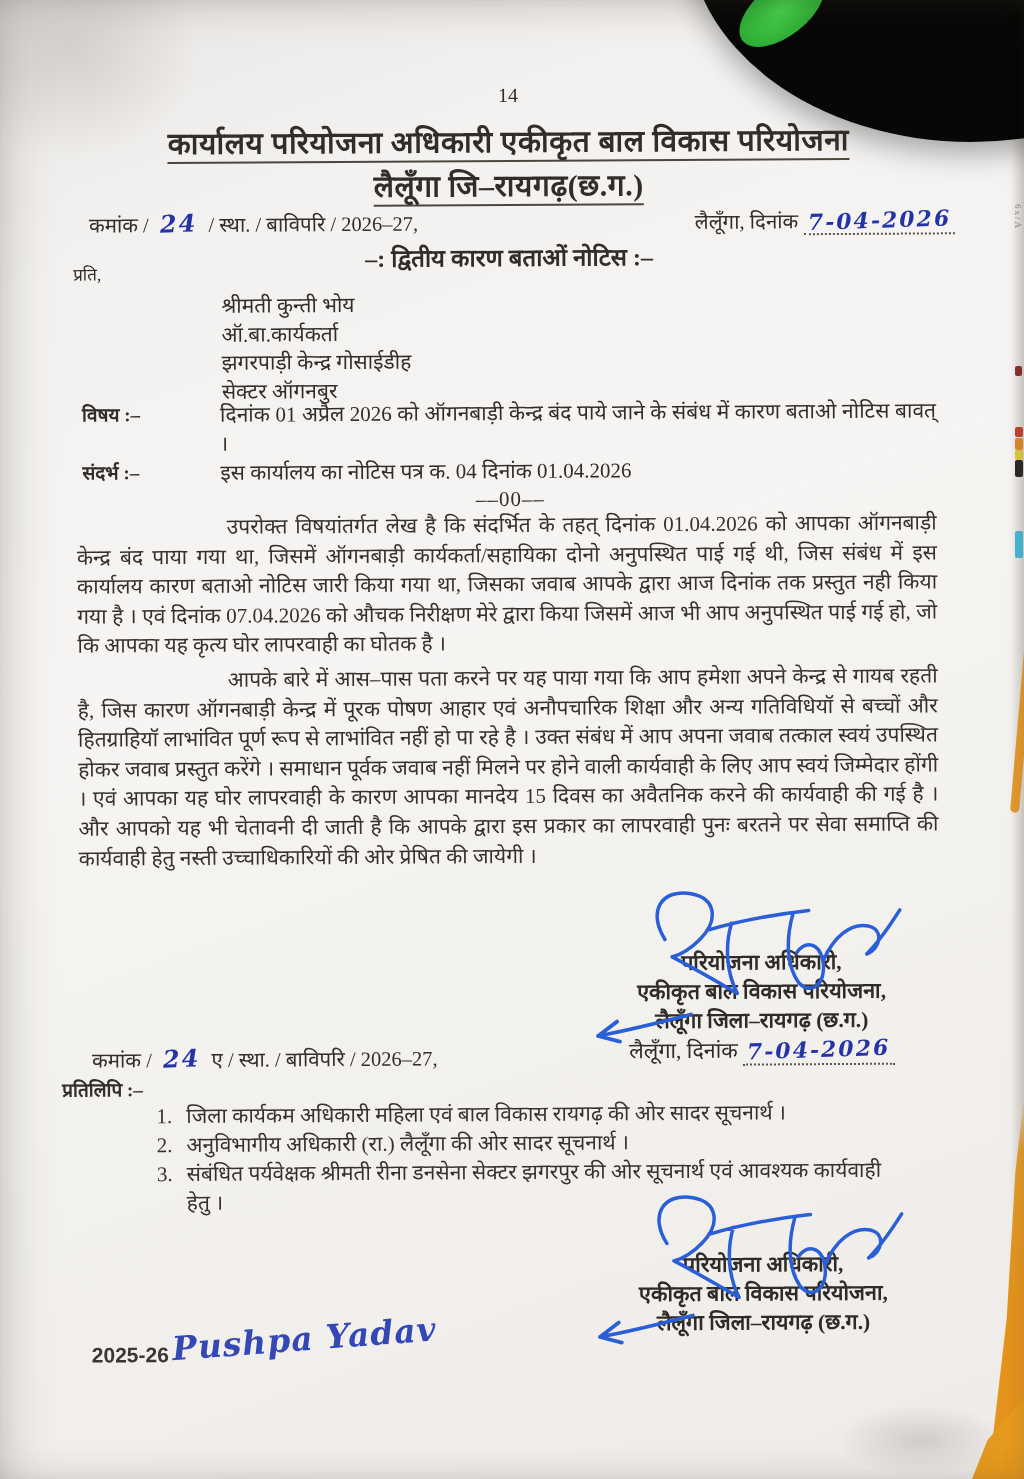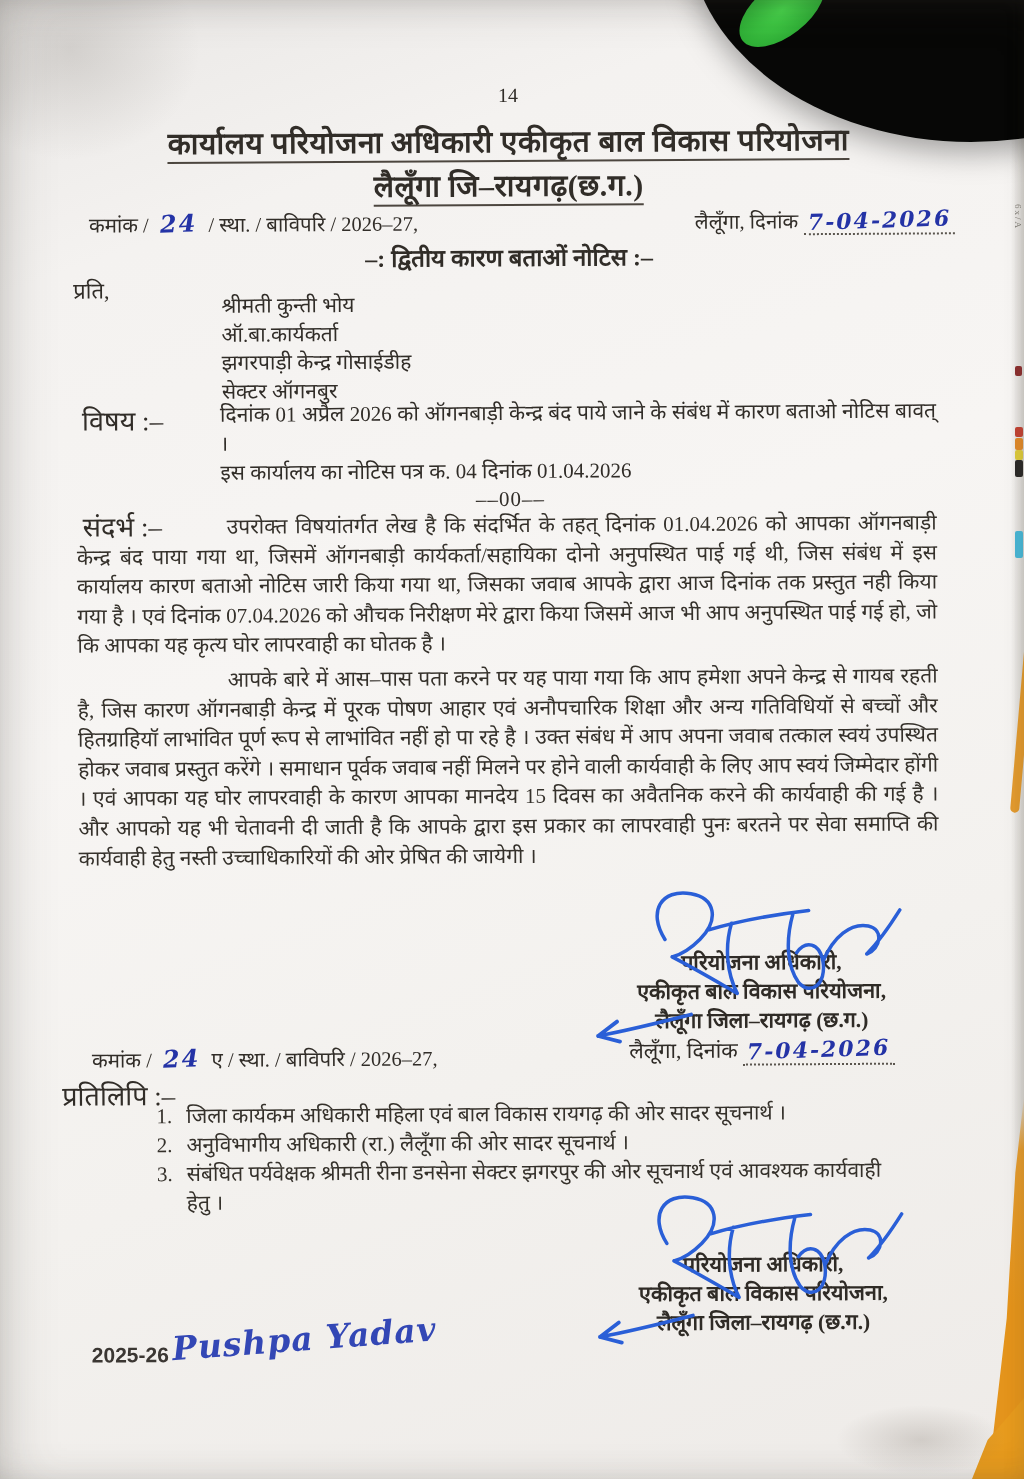--- a/index.html
+++ b/index.html
@@ -40,21 +40,21 @@
   .title-line{font-weight:700;font-size:30px;letter-spacing:.5px;}
   .underline{border-bottom:2.5px solid #4c463f;padding-bottom:2px;}
   .refrow{display:flex;justify-content:space-between;align-items:baseline;font-size:20.5px;}
   .hw{color:#2433a6;font-weight:700;font-style:italic;letter-spacing:2px;
       font-family:"DejaVu Serif",serif;display:inline-block;}
   .hw-num{font-size:24px;transform:rotate(-2deg);margin:0 6px;}
   .dotted{border-bottom:2px dotted #5a554e;padding:0 4px 1px 4px;}
   .hw-date{font-size:22px;transform:rotate(-1.5deg);}
   .body-text{font-size:21px;line-height:29.6px;text-align:justify;color:#35312b;}
   .body-text p{margin:0 0 5px 0;text-indent:150px;}
-  .lbl{font-size:27px;font-weight:400;}
+  .lbl{font-size:19px;font-weight:700;}
   .content-col{font-size:21px;line-height:28.5px;}
   .sigblock{position:absolute;width:348px;text-align:center;font-weight:700;
             font-size:21.5px;line-height:29px;color:#2f2b26;}
   .sig-svg{position:absolute;pointer-events:none;}
   .copy-item{display:flex;gap:14px;font-size:21px;line-height:29px;color:#35312b;}
   .copy-item .num{min-width:22px;text-align:right;}
   .hw-name{color:#3347b5;font-size:33px;font-style:italic;font-weight:600;letter-spacing:1px;
            transform:rotate(-4deg);font-family:"DejaVu Serif",serif;}
   .tiny-edge-text{position:absolute;right:1px;top:204px;width:11px;font-size:9px;line-height:11px;
                   color:#6a675f;writing-mode:vertical-rl;letter-spacing:2px;opacity:.8;}
@@ -98,33 +98,33 @@
         <span>/ स्था. / बाविपरि / 2026–27,</span>
       </span>
       <span>
         <span>लैलूँगा, दिनांक</span>
         <span class="dotted"><span class="hw hw-date">7-04-2026</span></span>
       </span>
     </div>
 
     <div class="t center" style="top:240px;font-size:24px;font-weight:700;">–: द्वितीय कारण बताओं नोटिस :–</div>
 
-    <div class="t" style="top:272px;left:76px;font-size:22px;">प्रति,</div>
+    <div class="t" style="top:260px;left:76px;font-size:17px;">प्रति,</div>
 
     <div class="t content-col" style="top:290px;left:224px;">
       <div>श्रीमती कुन्ती भोय</div>
       <div>ऑ.बा.कार्यकर्ता</div>
       <div>झगरपाड़ी केन्द्र गोसाईडीह</div>
       <div>सेक्टर ऑगनबुर</div>
     </div>
 
     <div class="t lbl" style="top:399px;left:84px;">विषय :–</div>
     <div class="t content-col" style="top:399px;left:222px;width:716px;text-align:justify;">दिनांक 01 अप्रैल 2026 को ऑगनबाड़ी केन्द्र बंद पाये जाने के संबंध में कारण बताओ नोटिस बावत् ।</div>
 
-    <div class="t lbl" style="top:457px;left:84px;margin-top:48px;">संदर्भ :–</div>
+    <div class="t lbl" style="top:457px;left:84px;">संदर्भ :–</div>
     <div class="t content-col" style="top:457px;left:222px;width:716px;">इस कार्यालय का नोटिस पत्र क. 04 दिनांक 01.04.2026</div>
 
     <div class="t center" style="top:487px;font-size:21px;letter-spacing:1px;">––00––</div>
 
     <div class="t body-text" style="top:511px;left:78px;width:860px;">
       <p>उपरोक्त विषयांतर्गत लेख है कि संदर्भित के तहत् दिनांक 01.04.2026 को आपका ऑगनबाड़ी केन्द्र बंद पाया गया था, जिसमें ऑगनबाड़ी कार्यकर्ता/सहायिका दोनो अनुपस्थित पाई गई थी, जिस संबंध में इस कार्यालय कारण बताओ नोटिस जारी किया गया था, जिसका जवाब आपके द्वारा आज दिनांक तक प्रस्तुत नही किया गया है । एवं दिनांक 07.04.2026 को औचक निरीक्षण मेरे द्वारा किया जिसमें आज भी आप अनुपस्थित पाई गई हो, जो कि आपका यह कृत्य घोर लापरवाही का घोतक है ।</p>
       <p>आपके बारे में आस–पास पता करने पर यह पाया गया कि आप हमेशा अपने केन्द्र से गायब रहती है, जिस कारण ऑगनबाड़ी केन्द्र में पूरक पोषण आहार एवं अनौपचारिक शिक्षा और अन्य गतिविधियॉ से बच्चों और हितग्राहियॉ लाभांवित पूर्ण रूप से लाभांवित नहीं हो पा रहे है । उक्त संबंध में आप अपना जवाब तत्काल स्वयं उपस्थित होकर जवाब प्रस्तुत करेंगे । समाधान पूर्वक जवाब नहीं मिलने पर होने वाली कार्यवाही के लिए आप स्वयं जिम्मेदार होंगी । एवं आपका यह घोर लापरवाही के कारण आपका मानदेय 15 दिवस का अवैतनिक करने की कार्यवाही की गई है । और आपको यह भी चेतावनी दी जाती है कि आपके द्वारा इस प्रकार का लापरवाही पुनः बरतने पर सेवा समाप्ति की कार्यवाही हेतु नस्ती उच्चाधिकारियों की ओर प्रेषित की जायेगी ।</p>
     </div>
 
     <div class="sigblock" style="left:586px;top:950px;">

